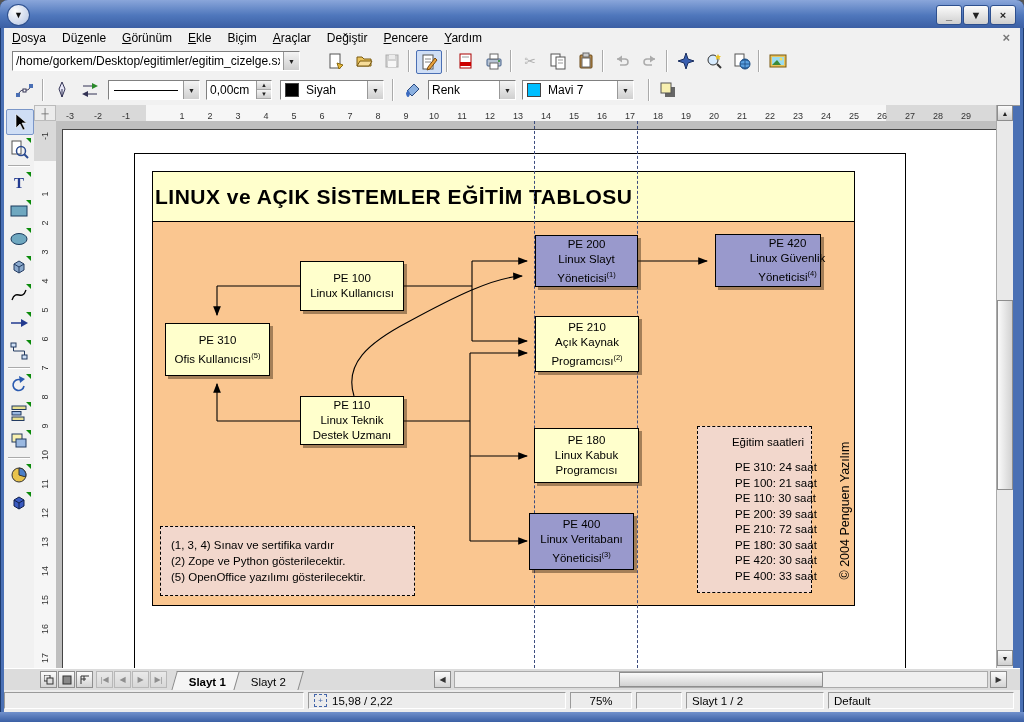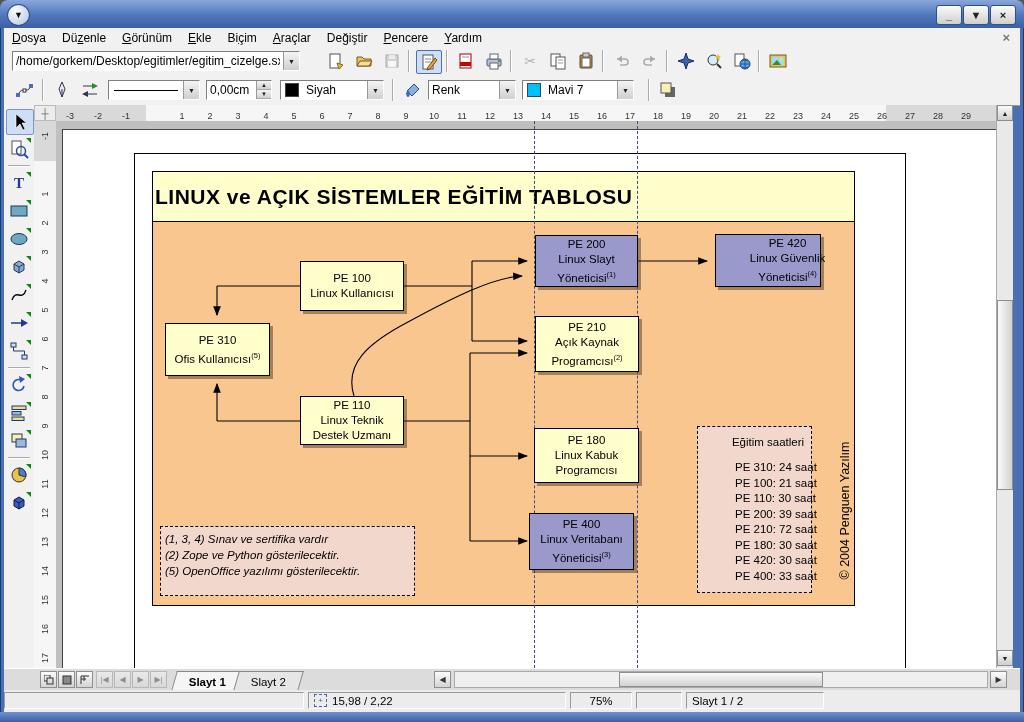--- a/index.html
+++ b/index.html
@@ -81,21 +81,21 @@
   .linesvg{position:absolute;left:0;top:0;z-index:3;}
   .dbox{position:absolute;border:1px solid #000;box-shadow:3px 3px 0 rgba(60,40,20,.45);
     display:flex;flex-direction:column;justify-content:center;align-items:center;z-index:4;
     font-size:11.5px;color:#000;text-align:center;box-sizing:border-box;}
   .dbox .bl{line-height:15px;white-space:nowrap;}
   .dbox sup{font-size:7.5px;}
   .yellow{background:#FFFFCC;}
   .purple{background:#9999CC;}
   .pinkbox{position:absolute;background:#F2D7CC;border:1px dashed #000;box-sizing:border-box;z-index:4;
     font-size:11.5px;color:#000;}
-  .notes{display:flex;flex-direction:column;justify-content:flex-start;padding:4px 4px;line-height:16px;font-style:italic;}
+  .notes{display:flex;flex-direction:column;justify-content:center;padding:4px 10px;line-height:16px;}
   .hours-title{text-align:center;padding-top:9px;padding-bottom:12px;}
   .hours-lines div{padding-left:10px;line-height:15.5px;white-space:nowrap;}
   .copyright{position:absolute;left:700px;top:381px;width:180px;height:17px;transform:rotate(-90deg);
     text-align:center;font-size:12.5px;color:#000;z-index:4;white-space:nowrap;}
   
   .vscroll{left:996px;top:105px;width:16px;height:563px;background:#e9e9e9;border-left:1px solid #aaa;}
   .sbtn{background:linear-gradient(#fafafa,#cfcfcf);border:1px solid #8e8e8e;box-sizing:border-box;
     display:flex;align-items:center;justify-content:center;font-size:7px;color:#222;}
   .sthumb{background:linear-gradient(90deg,#fafafa,#d2d2d2);border:1px solid #8e8e8e;box-sizing:border-box;}
   .hthumb{background:linear-gradient(#fafafa,#d2d2d2);border:1px solid #8e8e8e;box-sizing:border-box;}
@@ -618,16 +618,19 @@
       <span class="pos-icon">+</span>
       <span>15,98 / 2,22</span>
     </div>
     <div class="scell" style="left:566px;width:62px;justify-content:center;">
       <span>75%</span>
     </div>
     <div class="scell" style="left:632px;width:46px;"></div>
     <div class="scell" style="left:682px;width:138px;">
       <span>Slayt 1 / 2</span>
     </div>
+    <div class="scell" style="left:824px;width:186px;">
+      <span>Default</span>
+    </div>
   </div>
 
   <div class="abs bottom-edge"></div>
 </div>
 
 </body></html>

